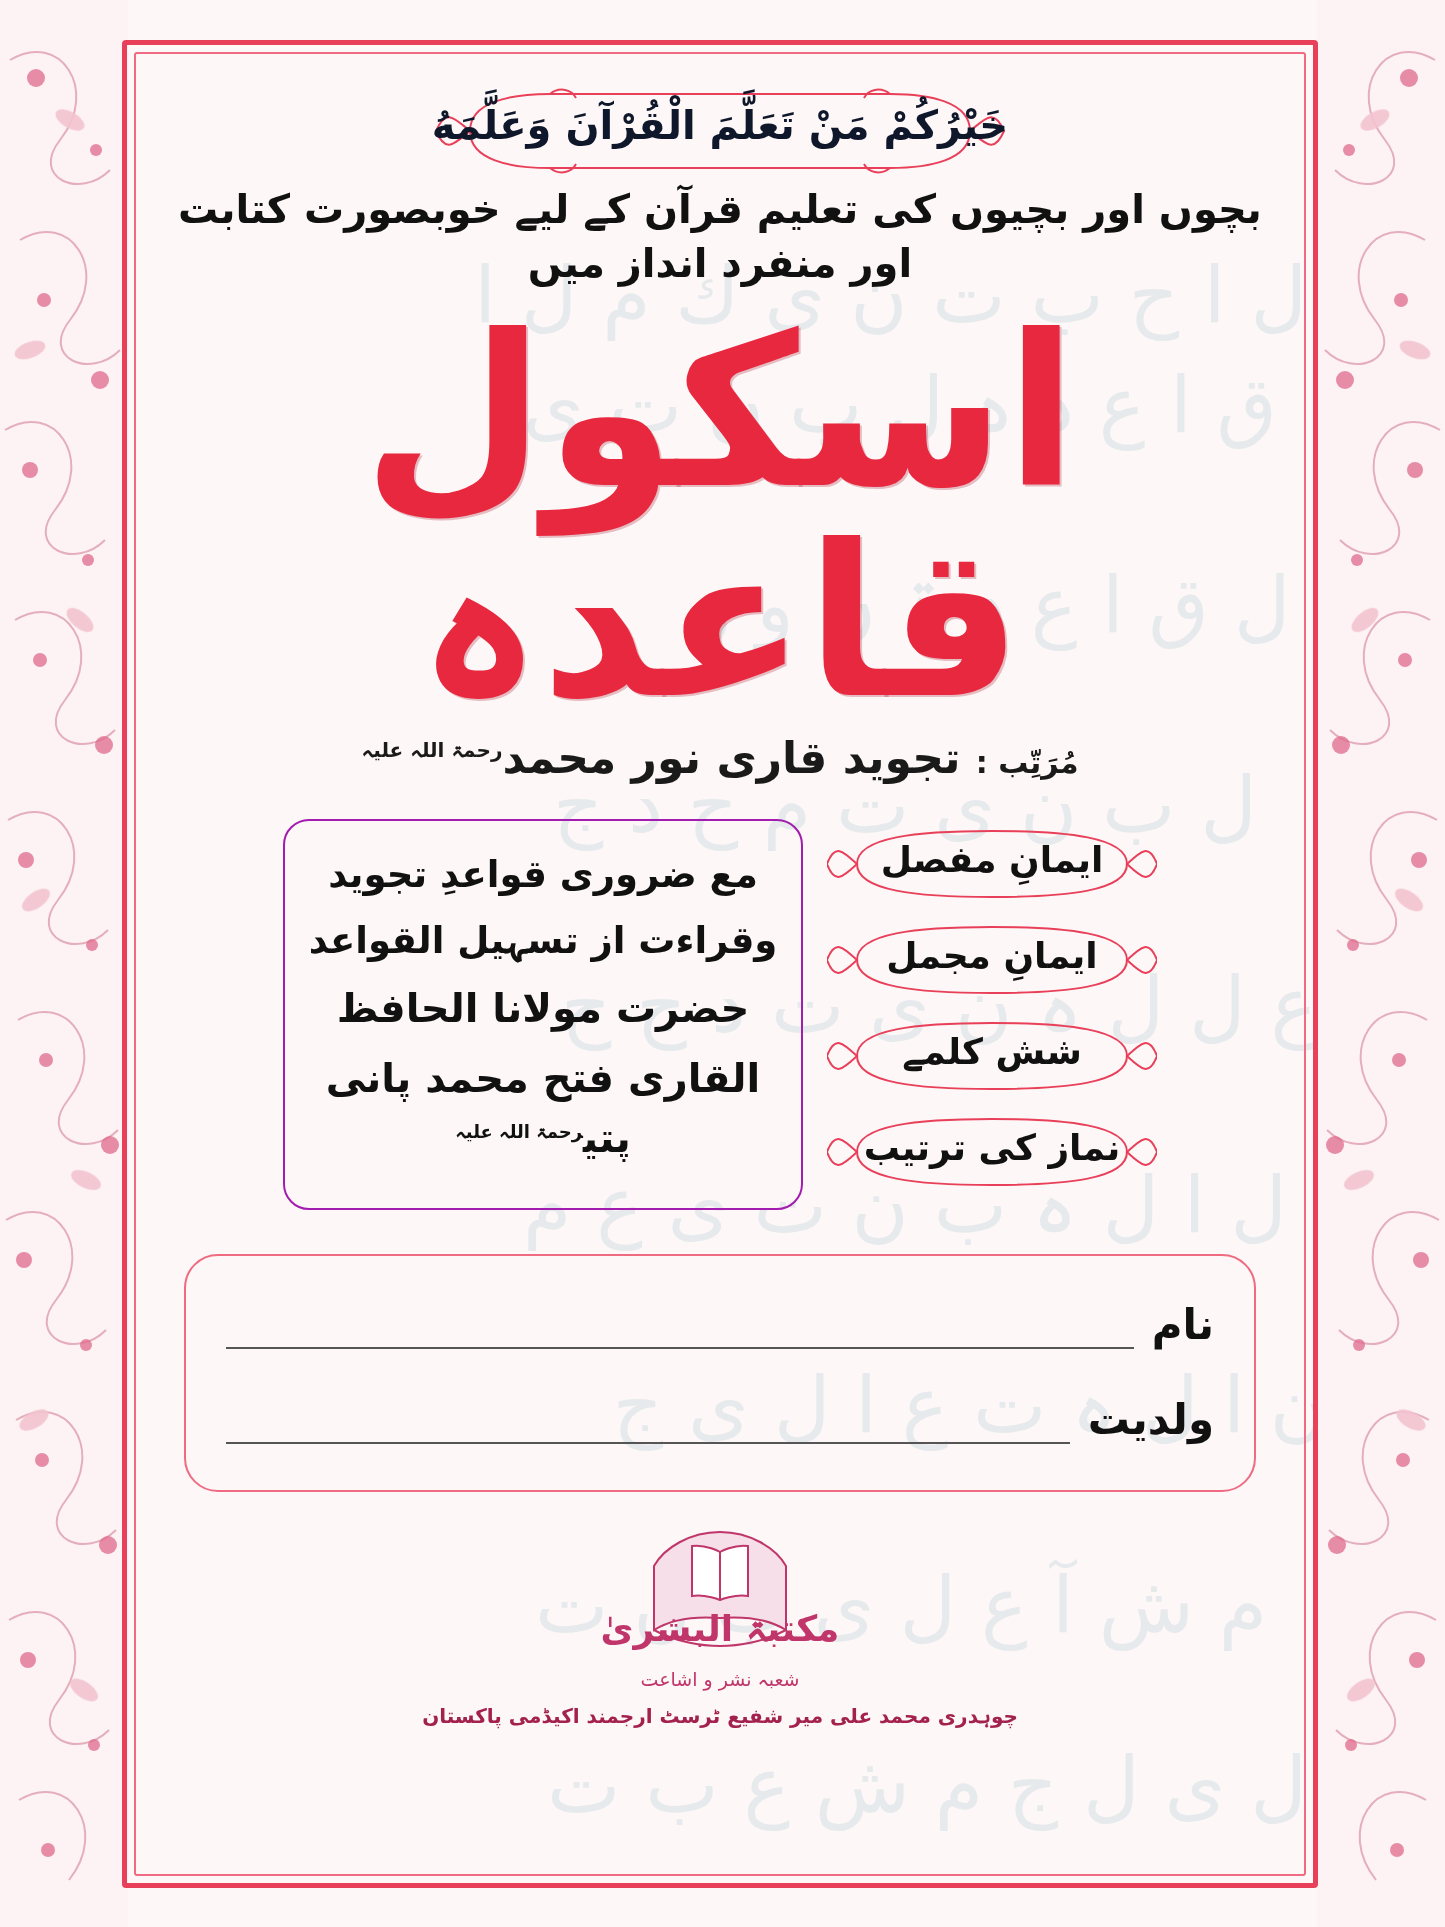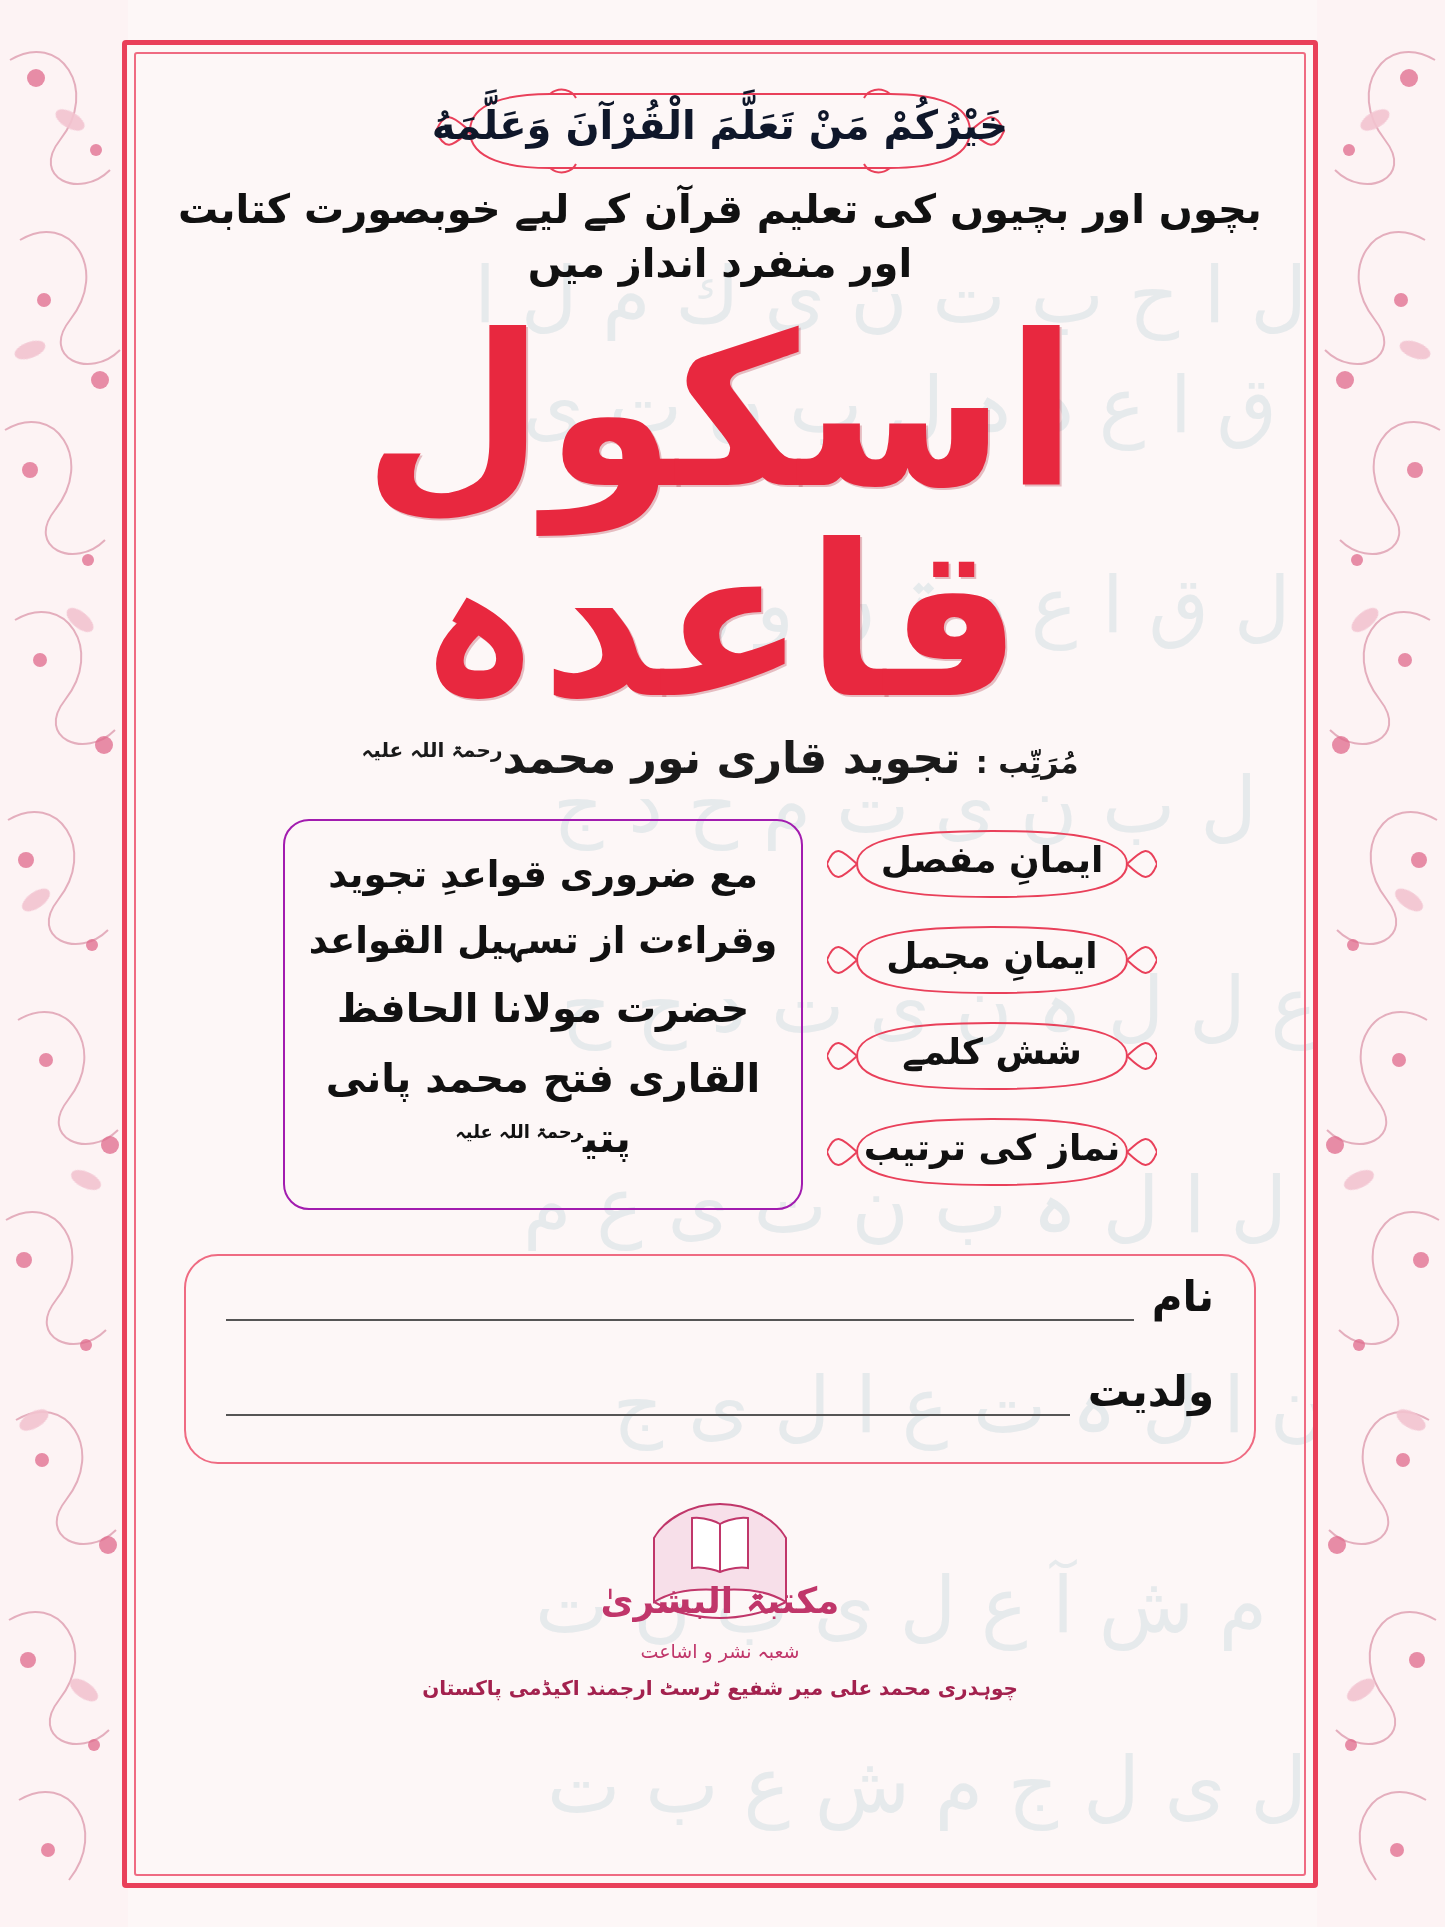--- a/index.html
+++ b/index.html
@@ -188,21 +188,21 @@
     font-weight: bold;
     font-size: 40px;
   }
   .desc-line .honorific { font-size: 18px; vertical-align: super; }
 
   
   .fields-box {
     margin: 44px 44px 11px;
     border: 2px solid #ef6b82;
     border-radius: 34px;
-    padding: 16px 40px 40px;
+    padding: 44px 40px 40px;
     box-sizing: border-box;
     direction: rtl;
   }
   .field-row {
     display: flex;
     flex-direction: row;
     align-items: flex-end;
     gap: 18px;
     margin-bottom: 46px;
   }

